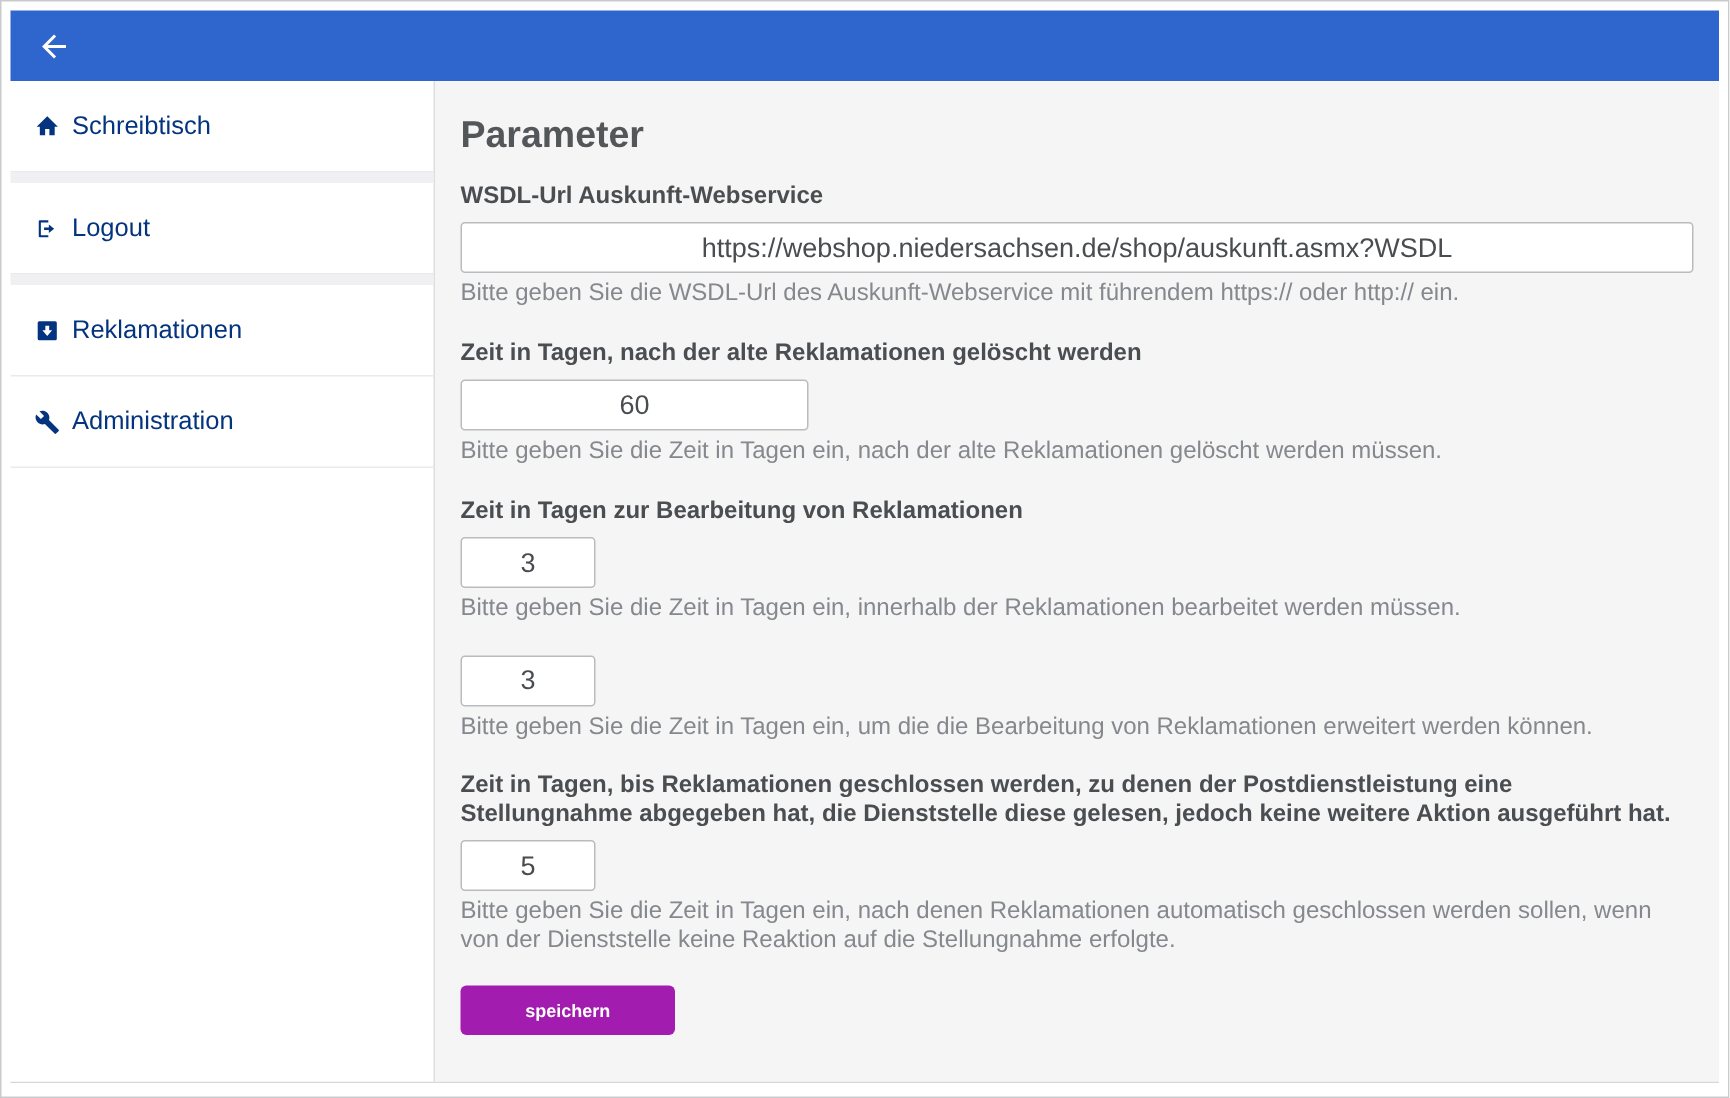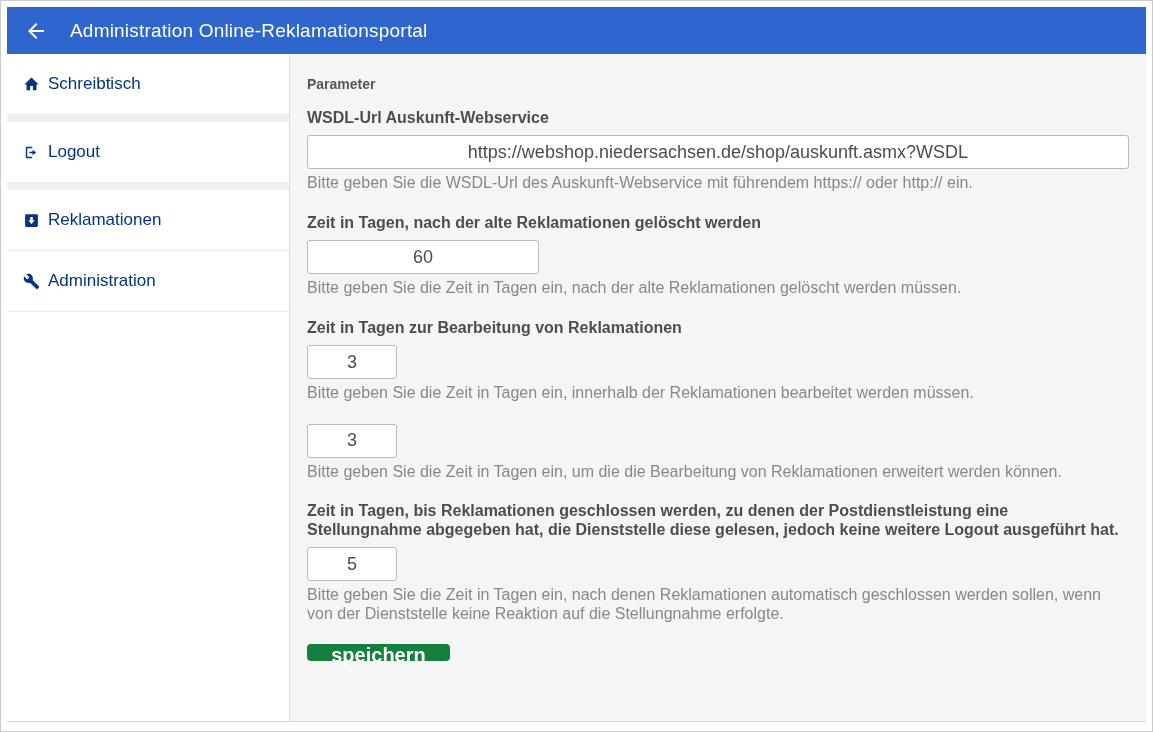--- a/index.html
+++ b/index.html
@@ -75,21 +75,21 @@
   .side-item .icon svg { width: 17px; height: 17px; fill: #04347f; }
 
   
   .content {
     flex: 1;
     background: #f5f5f6;
     padding: 22px 16px 14px 17px;
     overflow: hidden;
   }
   .page-title {
-    font-size: 14px;
+    font-size: 25px;
     font-weight: bold;
     color: #54575a;
     margin-bottom: 17px;
   }
   .field { margin-bottom: 21px; }
   .field-label {
     display: block;
     font-size: 16px;
     font-weight: bold;
     color: #4b4e51;
@@ -116,25 +116,25 @@
     font-size: 16px;
     color: #85888c;
     line-height: 1.16;
     margin-top: 5px;
     max-width: 815px;
   }
   .save-btn {
     display: block;
     margin-top: 2px;
     width: 143px;
-    height: 17px;
-    background: #15803d;
+    height: 33px;
+    background: #a21caf;
     color: #ffffff;
     font-family: "Liberation Sans", sans-serif;
-    font-size: 20px;
+    font-size: 12px;
     font-weight: bold;
     border: none;
     border-radius: 4px;
     cursor: pointer;
   }
 </style>
 </head>
 <body>
 
 <div class="window-frame"></div>
@@ -142,21 +142,20 @@
 <div class="app">
 
   <div class="header">
     <button class="back-btn">
       <span style="display:inline-flex;">
         <svg viewBox="0 0 24 24">
             <path fill="#ffffff" d="M20 11H7.83l5.59-5.59L12 4l-8 8 8 8 1.41-1.41L7.83 13H20v-2z"></path>
           </svg>
       </span>
     </button>
-    <div class="header-title">Administration Online-Reklamationsportal</div>
   </div>
 
   <div class="main">
 
     <nav class="sidebar">
       <div class="side-group">
         <div class="side-item">
           <span class="icon">
             <svg viewBox="0 0 24 24">
                 <path d="M10 20v-6h4v6h5v-8h3L12 2 2 12h3v8z"></path>
@@ -219,21 +218,21 @@
     <input class="field-input" type="text" value="3" style="">
     <div class="field-help">Bitte geben Sie die Zeit in Tagen ein, innerhalb der Reklamationen bearbeitet werden müssen.</div>
   </div>
 
   <div class="field size-small">
     <input class="field-input" type="text" value="3" style="">
     <div class="field-help">Bitte geben Sie die Zeit in Tagen ein, um die die Bearbeitung von Reklamationen erweitert werden können.</div>
   </div>
 
   <div class="field size-small">
-    <label class="field-label">Zeit in Tagen, bis Reklamationen geschlossen werden, zu denen der Postdienstleistung eine Stellungnahme abgegeben hat, die Dienststelle diese gelesen, jedoch keine weitere Logout ausgeführt hat.</label>
+    <label class="field-label">Zeit in Tagen, bis Reklamationen geschlossen werden, zu denen der Postdienstleistung eine Stellungnahme abgegeben hat, die Dienststelle diese gelesen, jedoch keine weitere Aktion ausgeführt hat.</label>
     <input class="field-input" type="text" value="5" style="">
     <div class="field-help">Bitte geben Sie die Zeit in Tagen ein, nach denen Reklamationen automatisch geschlossen werden sollen, wenn von der Dienststelle keine Reaktion auf die Stellungnahme erfolgte.</div>
   </div>
 </div>
         <button type="button" class="save-btn">speichern</button>
       </form>
     </main>
 
   </div>
 </div>

